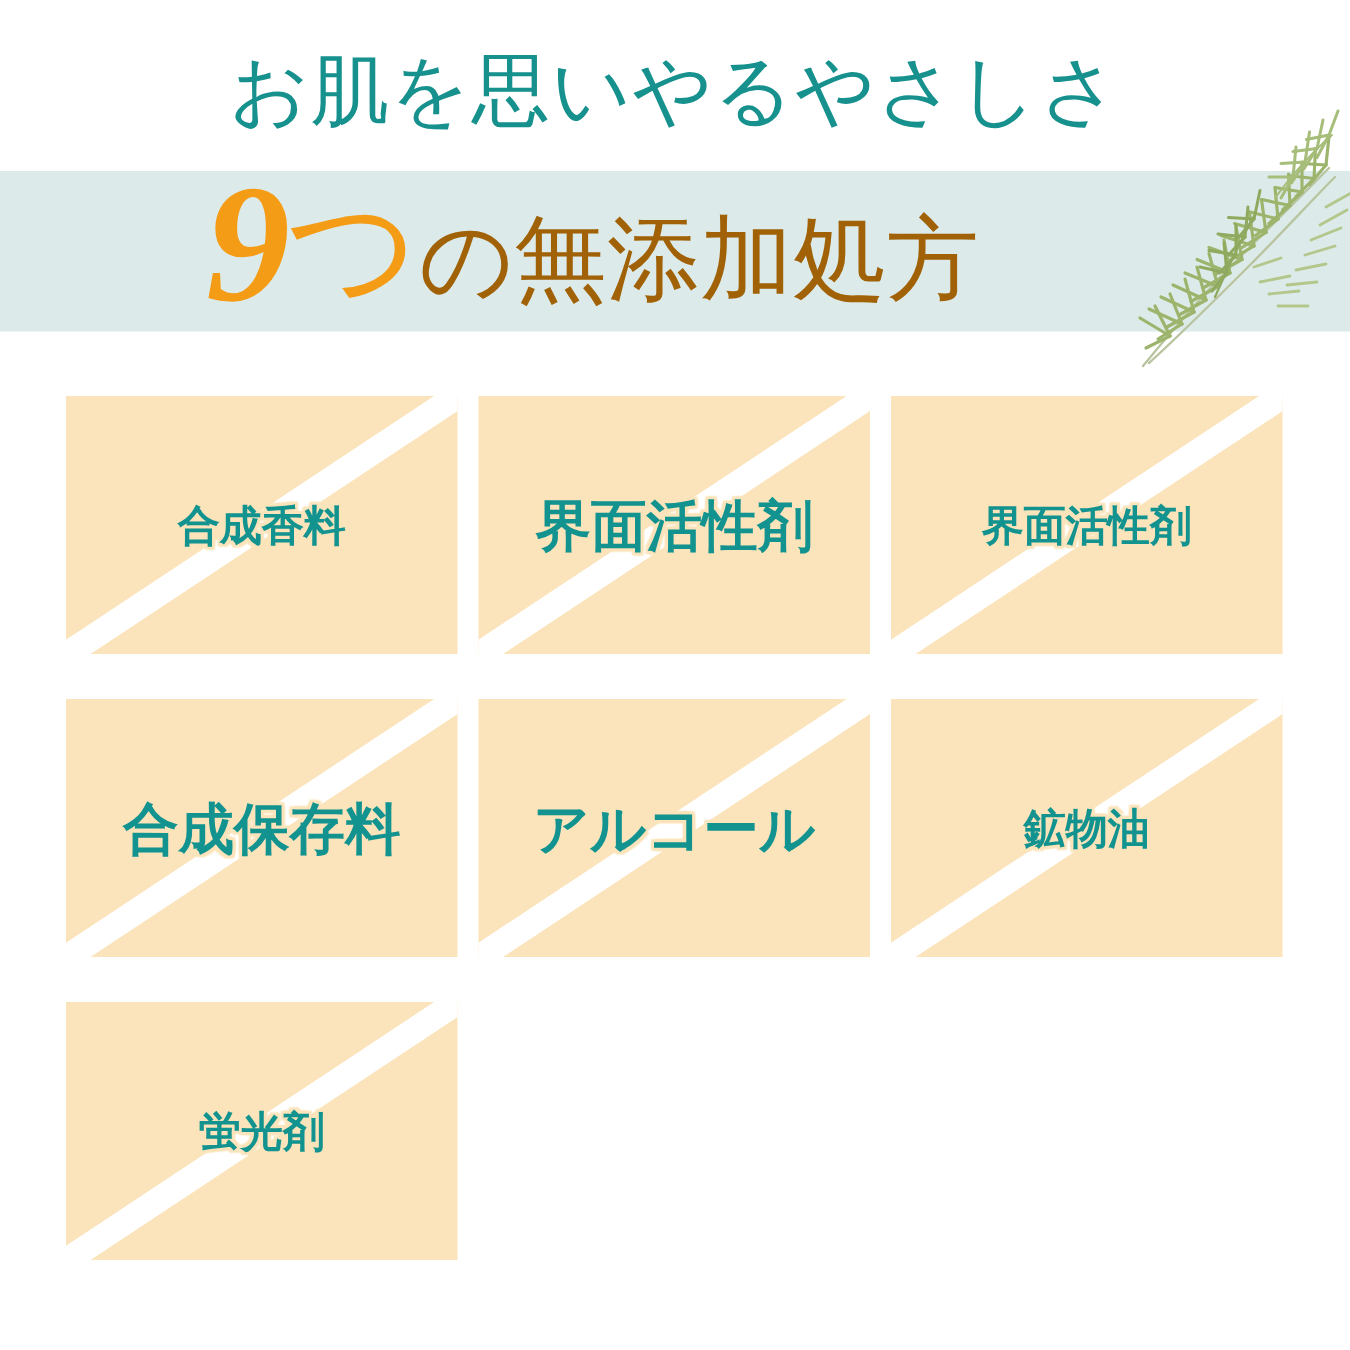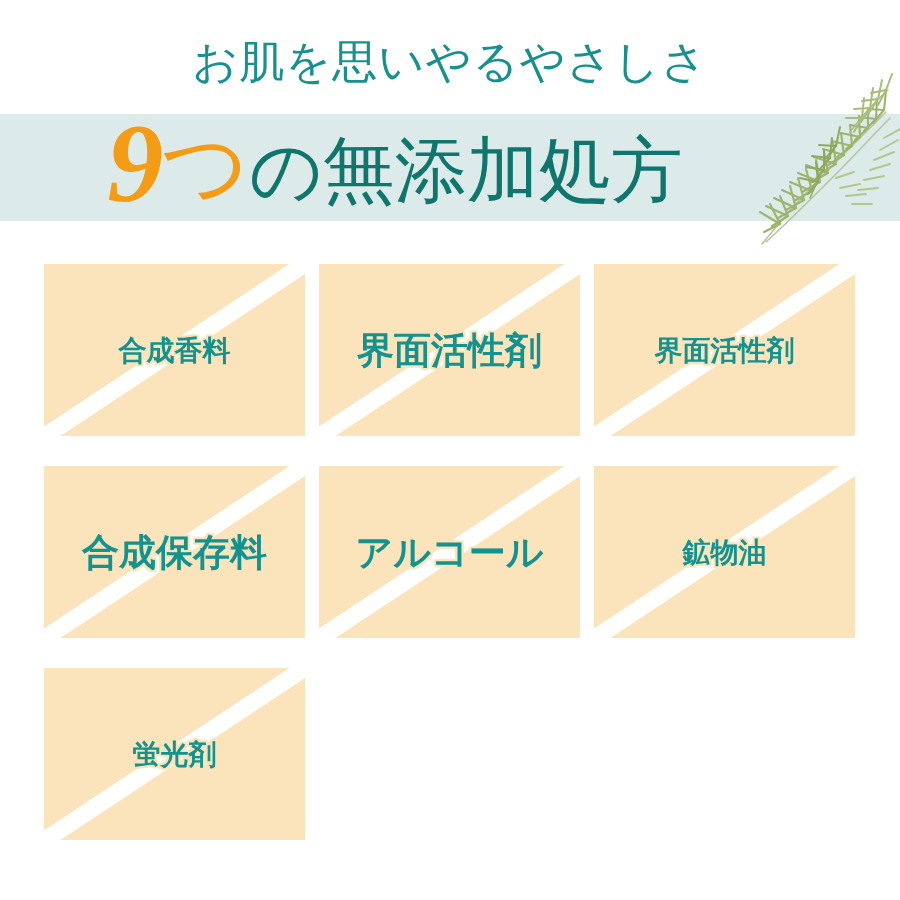--- a/index.html
+++ b/index.html
@@ -39,21 +39,21 @@
     background: #dcebe9;
   }
 
   .tagline {
     position: absolute;
     left: 0;
     top: 34px;
     width: 900px;
     text-align: center;
     font-family: "Liberation Serif", "DejaVu Serif", serif;
-    font-size: 45px;
+    font-size: 52px;
     line-height: 56px;
     letter-spacing: 1px;
     color: #16918e;
     white-space: nowrap;
     z-index: 4;
   }
 
   .title-row {
     position: absolute;
     left: 0;
@@ -80,23 +80,23 @@
   .title-counter {
     font-family: "Liberation Serif", "DejaVu Serif", serif;
     font-size: 86px;
     line-height: 118px;
     color: #f59c16;
     letter-spacing: 0px;
   }
 
   .title-main {
     font-family: "Liberation Serif", "DejaVu Serif", serif;
-    font-size: 72px;
+    font-size: 62px;
     line-height: 118px;
-    color: #0f766e;
+    color: #a16207;
     letter-spacing: 0px;
     margin-top: 44px;
   }
 
   
   .sprig {
     position: absolute;
     left: 740px;
     top: 72px;
     width: 168px;

